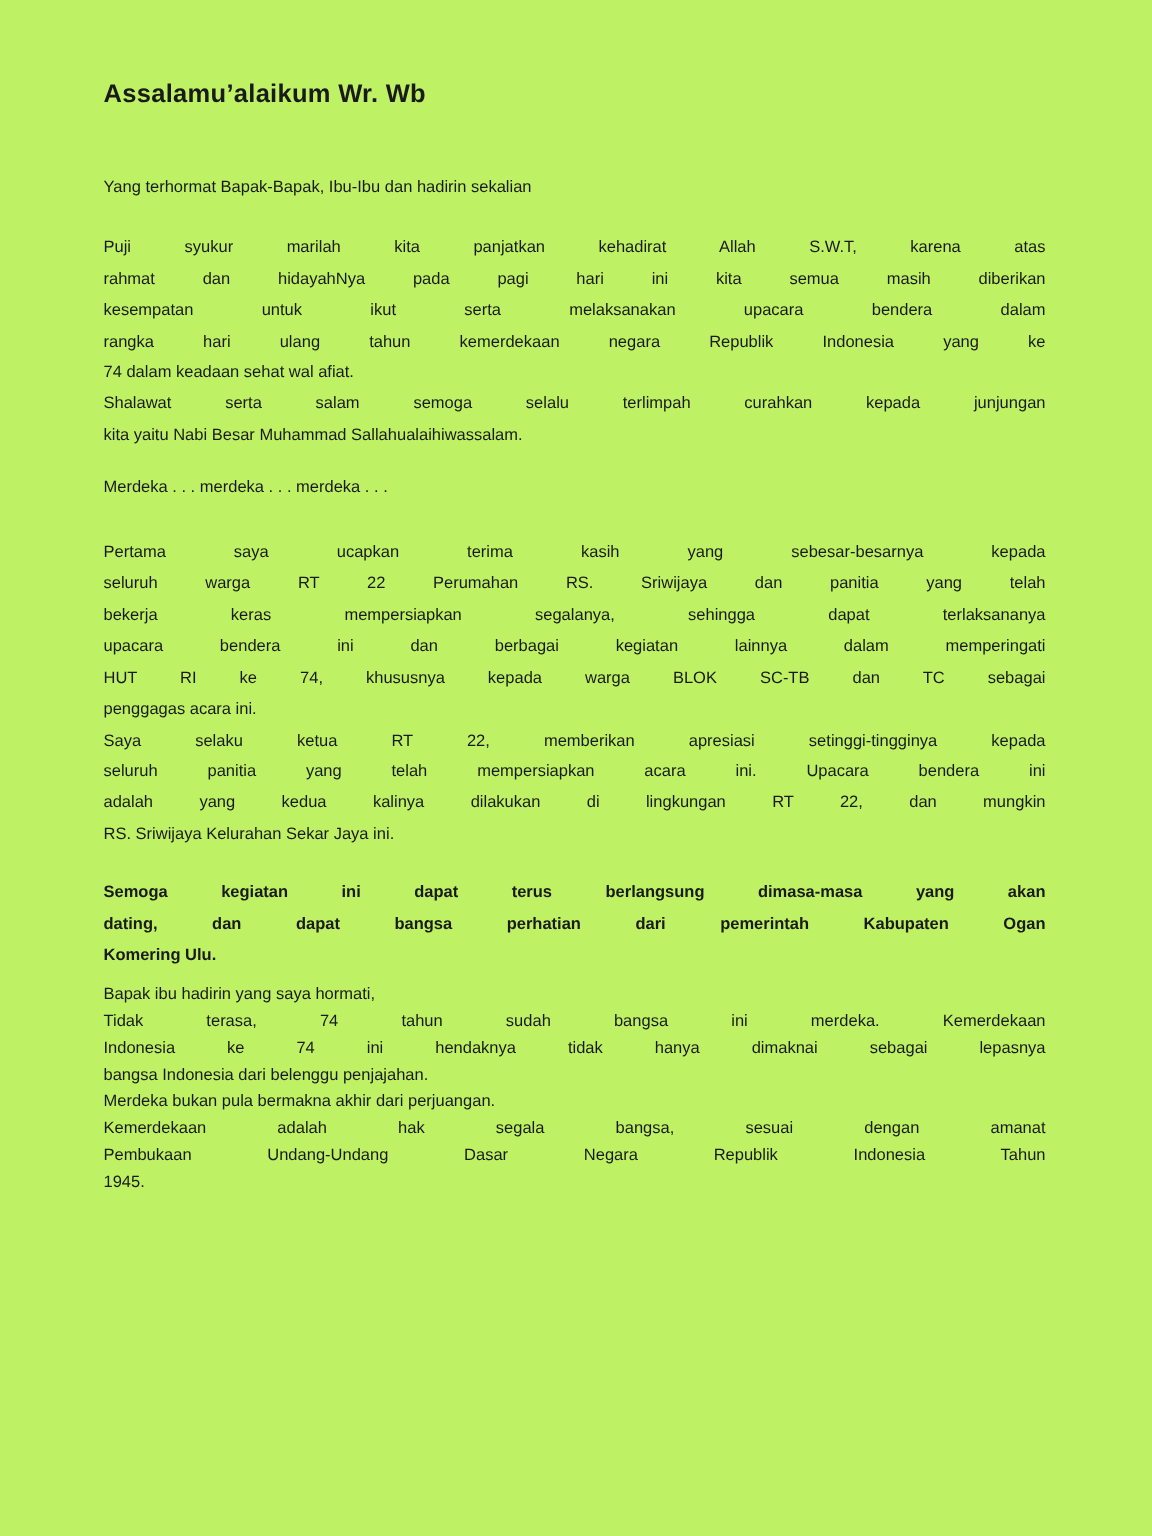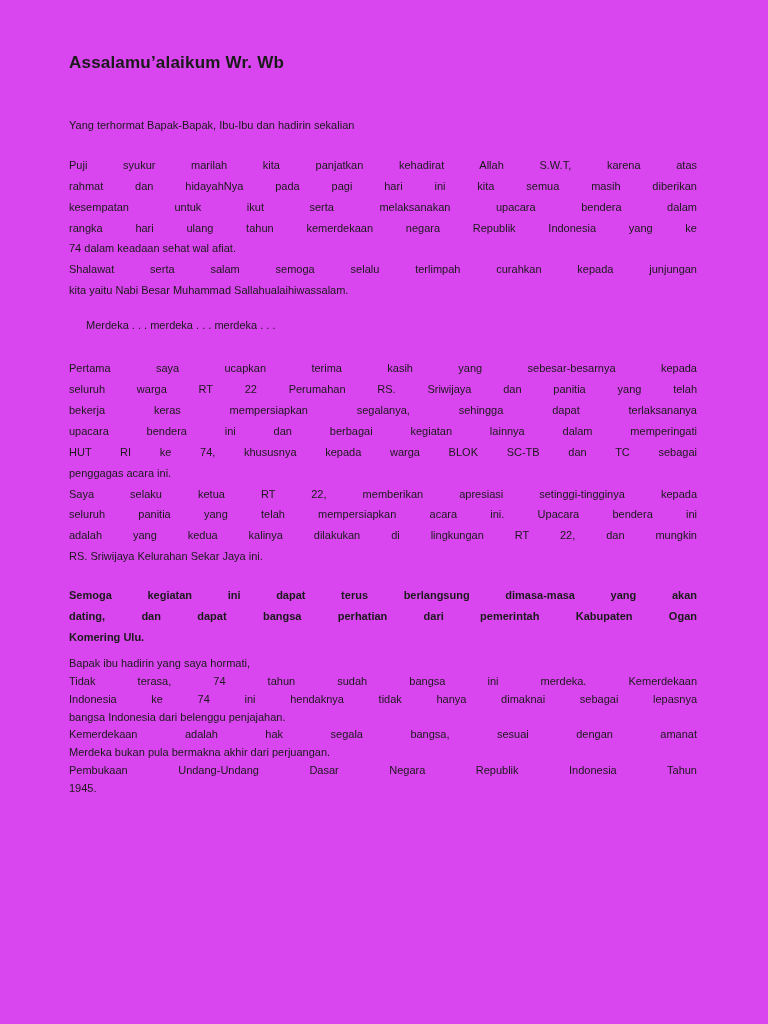--- a/index.html
+++ b/index.html
@@ -12,21 +12,21 @@
     height: 1024px;
     overflow: hidden;
     font-family: "Liberation Sans", "DejaVu Sans", sans-serif;
     color: #1a1a1a;
   }
   .page {
     box-sizing: border-box;
     width: 768px;
     height: 1024px;
     padding: 53px 91px 0 69px;
-    background: #d946ef;
+    background: #bef264;
   }
   .doc {
     width: 628px;
   }
   .block {
     font-size: 11px;
     line-height: 20.9px;
   }
   .line {
     text-align: left;
@@ -38,21 +38,21 @@
   }
   
   .block-0 {
     font-weight: bold;
     font-size: 17px;
     letter-spacing: 0.2px;
   }
   
   .block-1 { margin-top: 41px; }
   .block-2 { margin-top: 19px; }
-  .block-3 { margin-top: 14px; margin-left: 17px; }
+  .block-3 { margin-top: 14px; }
   .block-4 { margin-top: 22px; }
   .block-5 { }
   .block-6 { margin-top: 18px; font-weight: bold; }
   .block-7 { margin-top: 7px; line-height: 17.9px; }
 </style>
 </head>
 <body>
 
 <div class="page">
   <div class="doc" id="doc">
@@ -91,19 +91,19 @@
       <div class="block block-6">
         <div class="line jline">Semoga kegiatan ini dapat terus berlangsung dimasa-masa yang akan</div>
         <div class="line jline">dating, dan dapat bangsa perhatian dari pemerintah Kabupaten Ogan</div>
         <div class="line">Komering Ulu.</div>
       </div>
       <div class="block block-7">
         <div class="line">Bapak ibu hadirin yang saya hormati,</div>
         <div class="line jline">Tidak terasa, 74 tahun sudah bangsa ini merdeka. Kemerdekaan</div>
         <div class="line jline">Indonesia ke 74 ini hendaknya tidak hanya dimaknai sebagai lepasnya</div>
         <div class="line">bangsa Indonesia dari belenggu penjajahan.</div>
+        <div class="line">Merdeka bukan pula bermakna akhir dari perjuangan.</div>
         <div class="line jline">Kemerdekaan adalah hak segala bangsa, sesuai dengan amanat</div>
-        <div class="line">Merdeka bukan pula bermakna akhir dari perjuangan.</div>
         <div class="line jline">Pembukaan Undang-Undang Dasar Negara Republik Indonesia Tahun</div>
         <div class="line">1945.</div>
       </div>
     </div>
 </div>
 
 </body></html>

